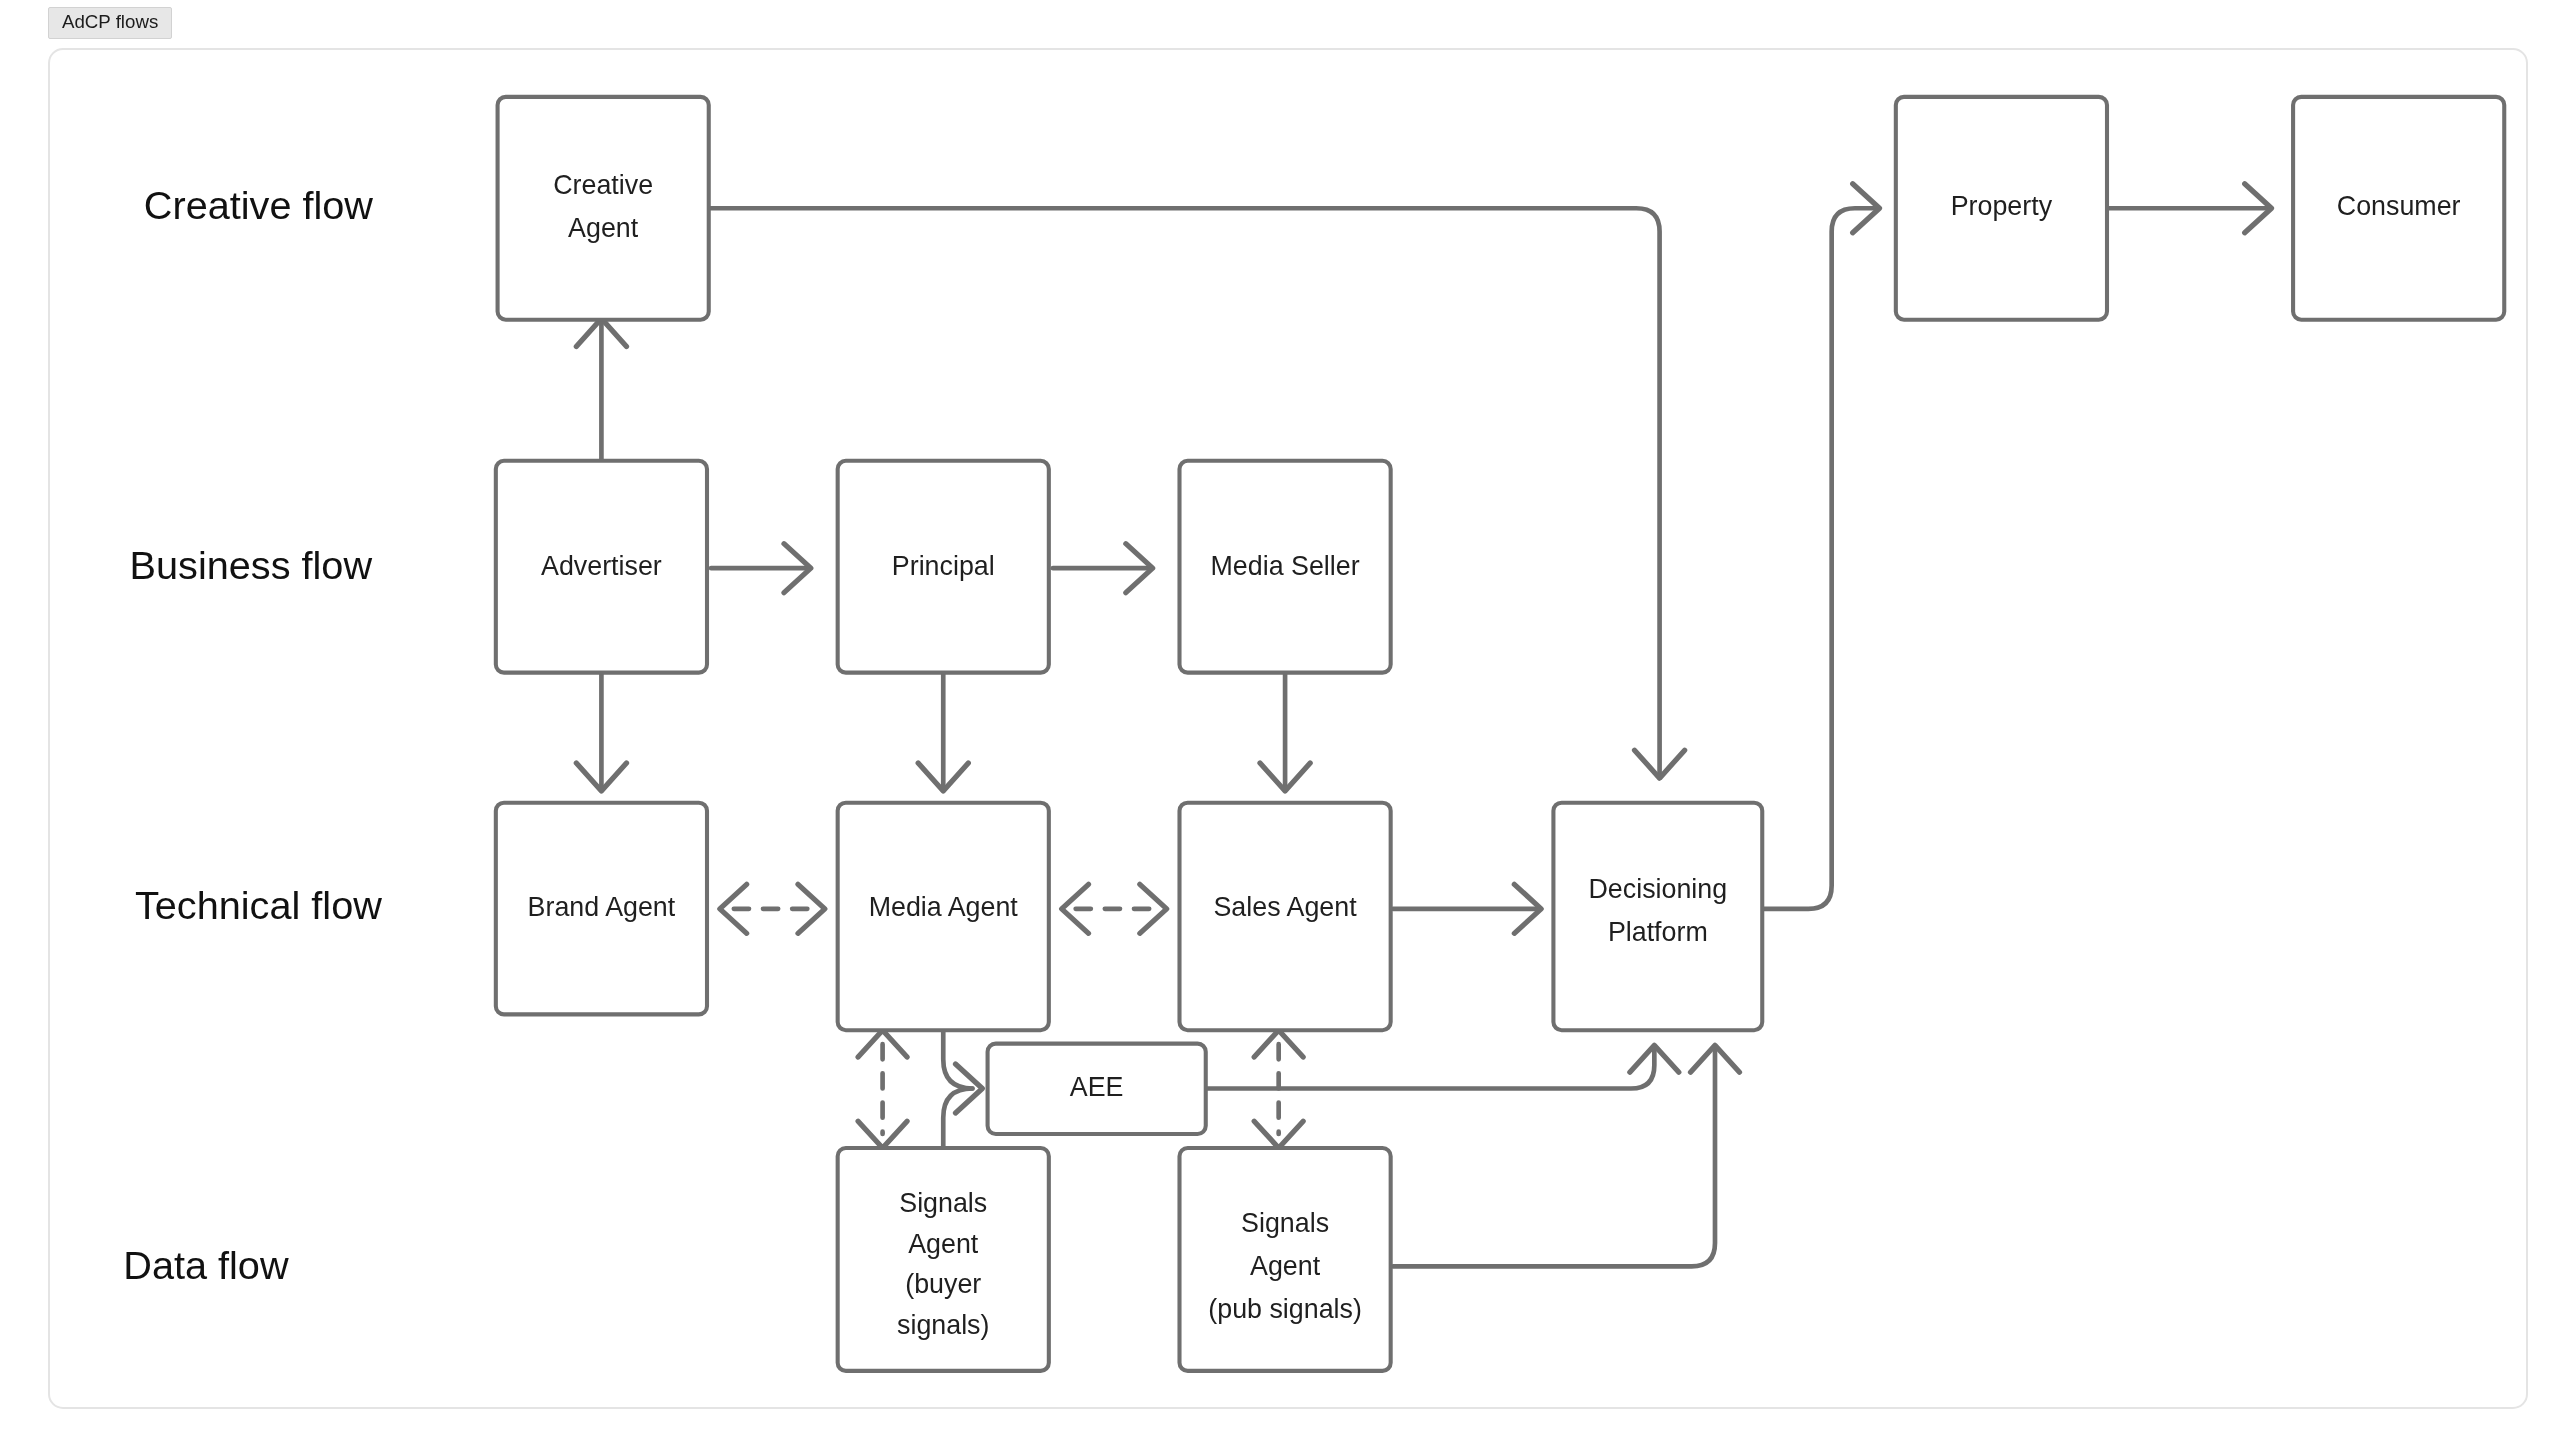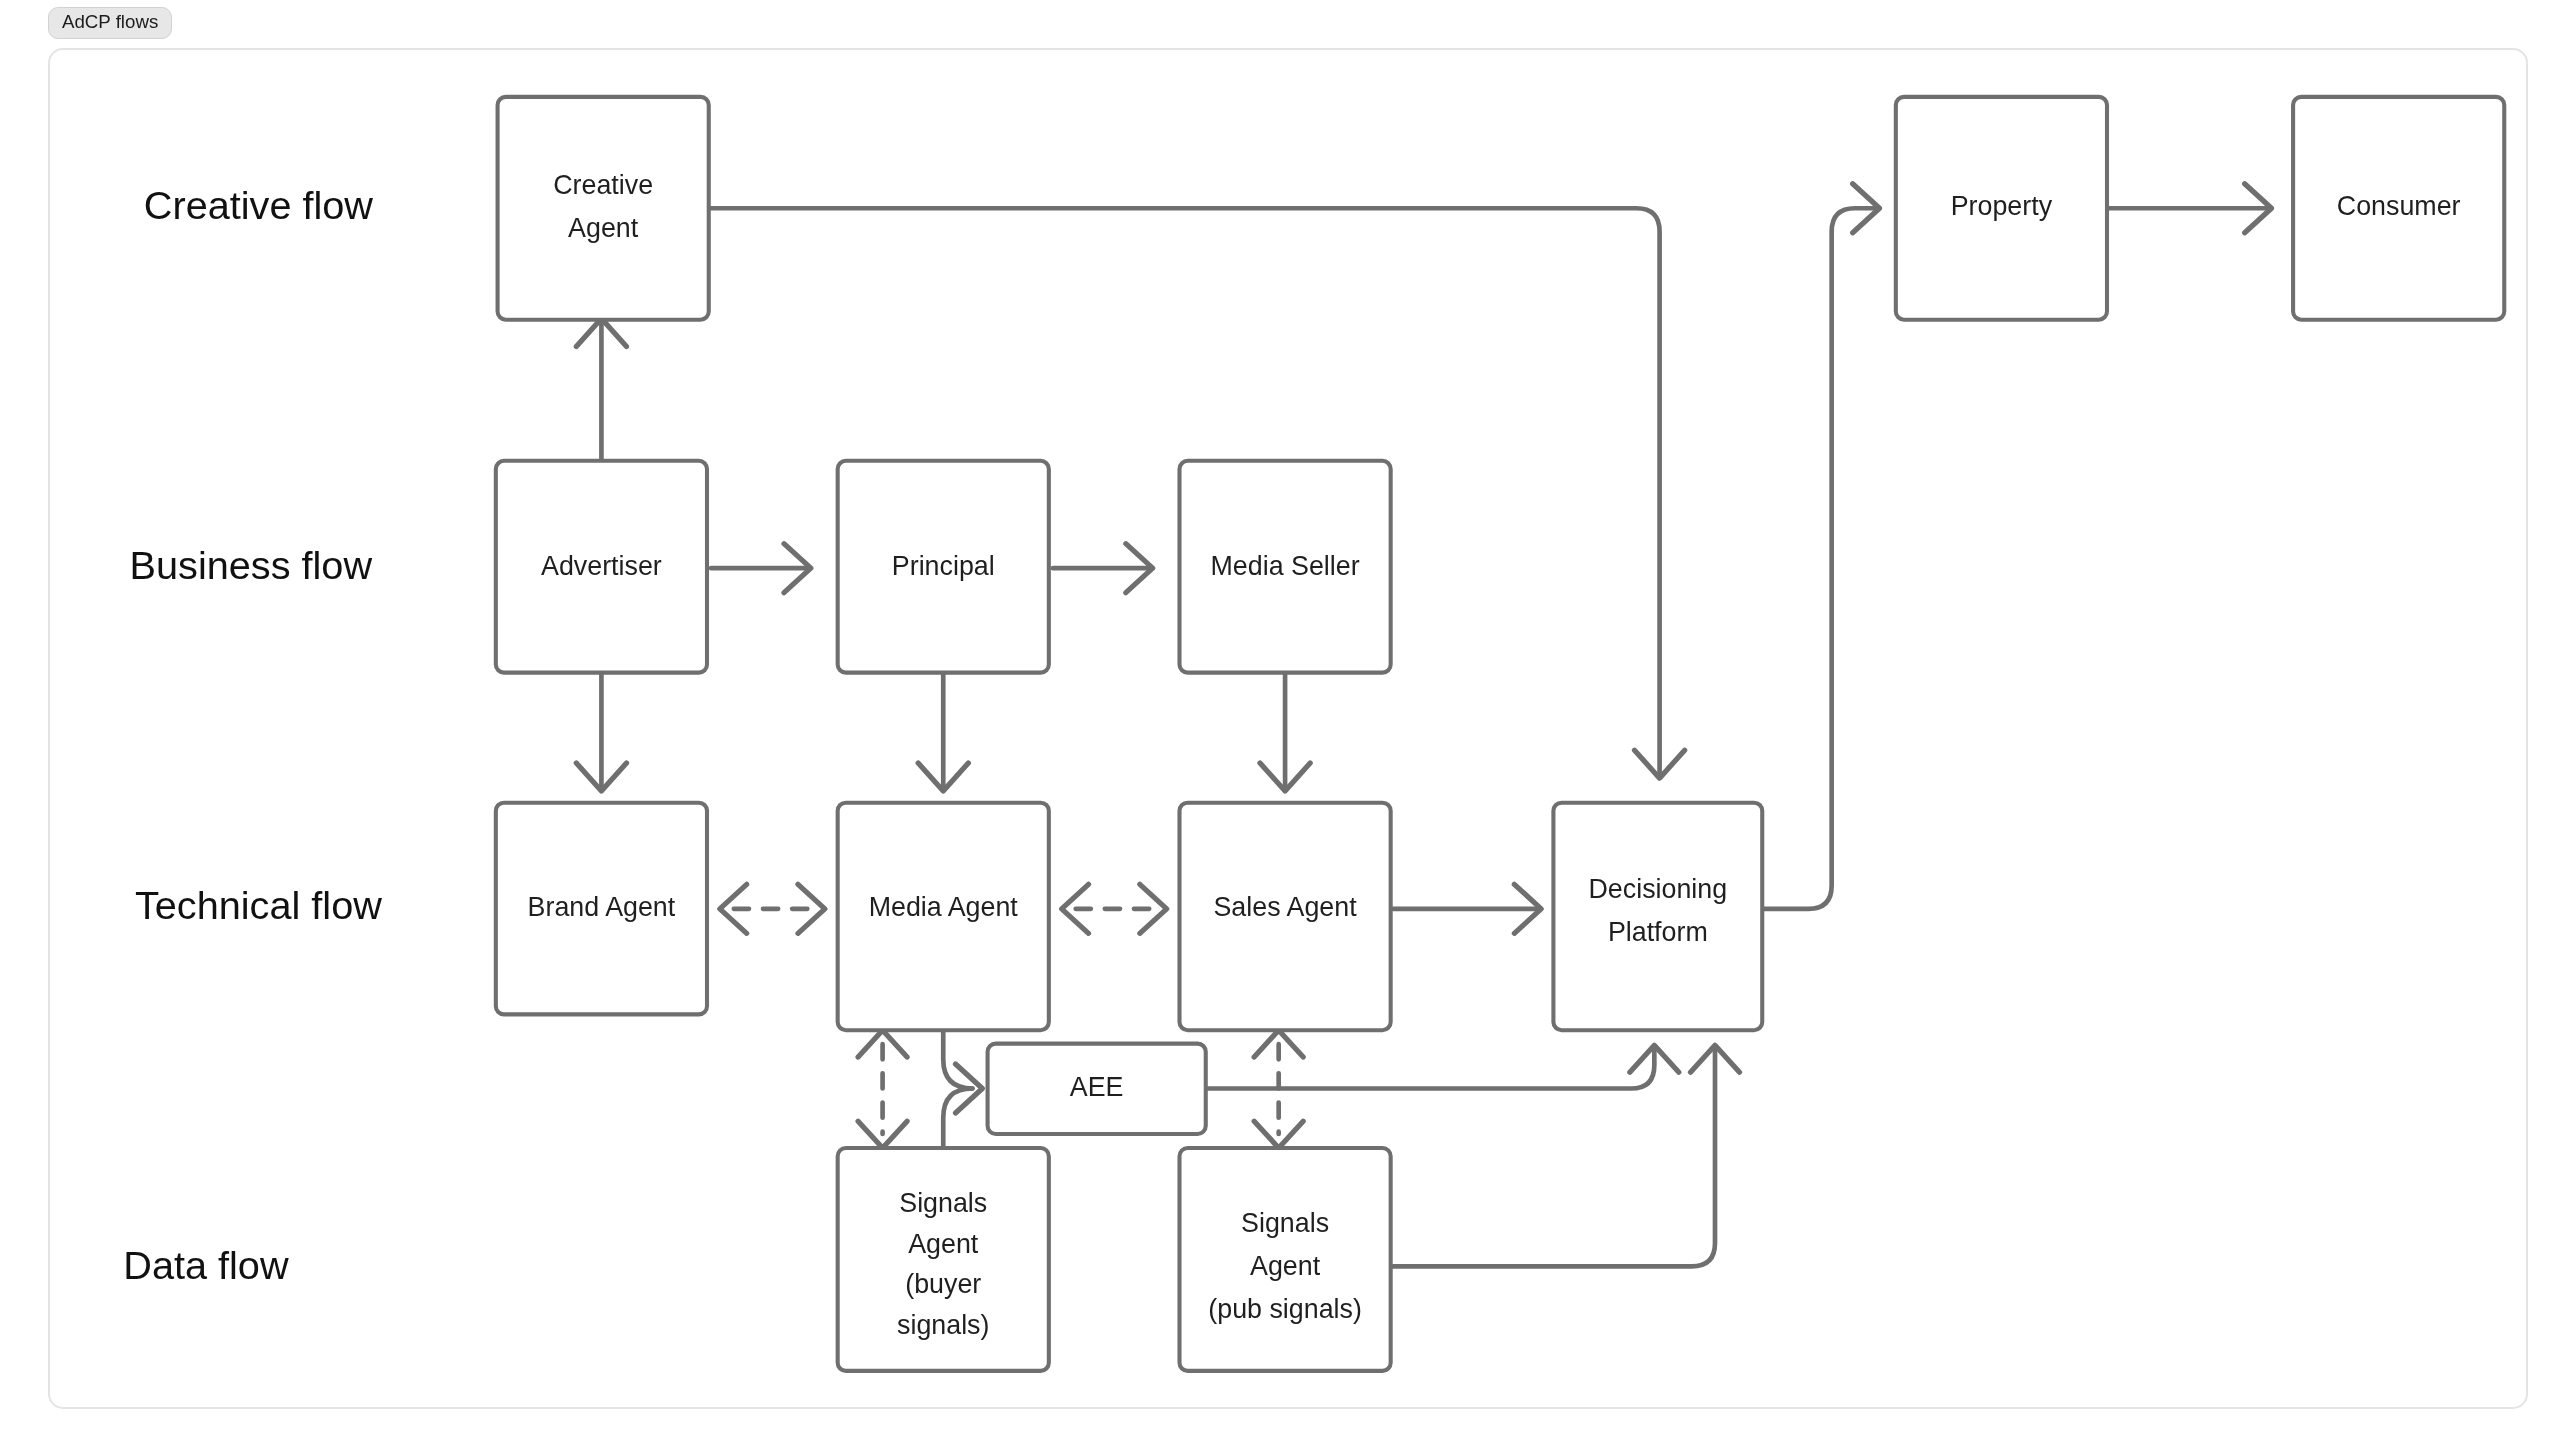--- a/index.html
+++ b/index.html
@@ -18,21 +18,21 @@
   .tab-bar {
     position: absolute;
     left: 48px;
     top: 7px;
     display: flex;
     align-items: center;
   }
   .tab {
     background: #e7e7e7;
     border: 1.2px solid #d2d2d2;
-    border-radius: 10px;
+    border-radius: 2px;
     padding: 5.3px 13px 6.4px 13px;
     font-size: 18.7px;
     color: #1c1c1c;
     line-height: 1;
     white-space: nowrap;
     font-family: "Liberation Sans", sans-serif;
   }
   .canvas-frame {
     position: absolute;
     left: 48px;

